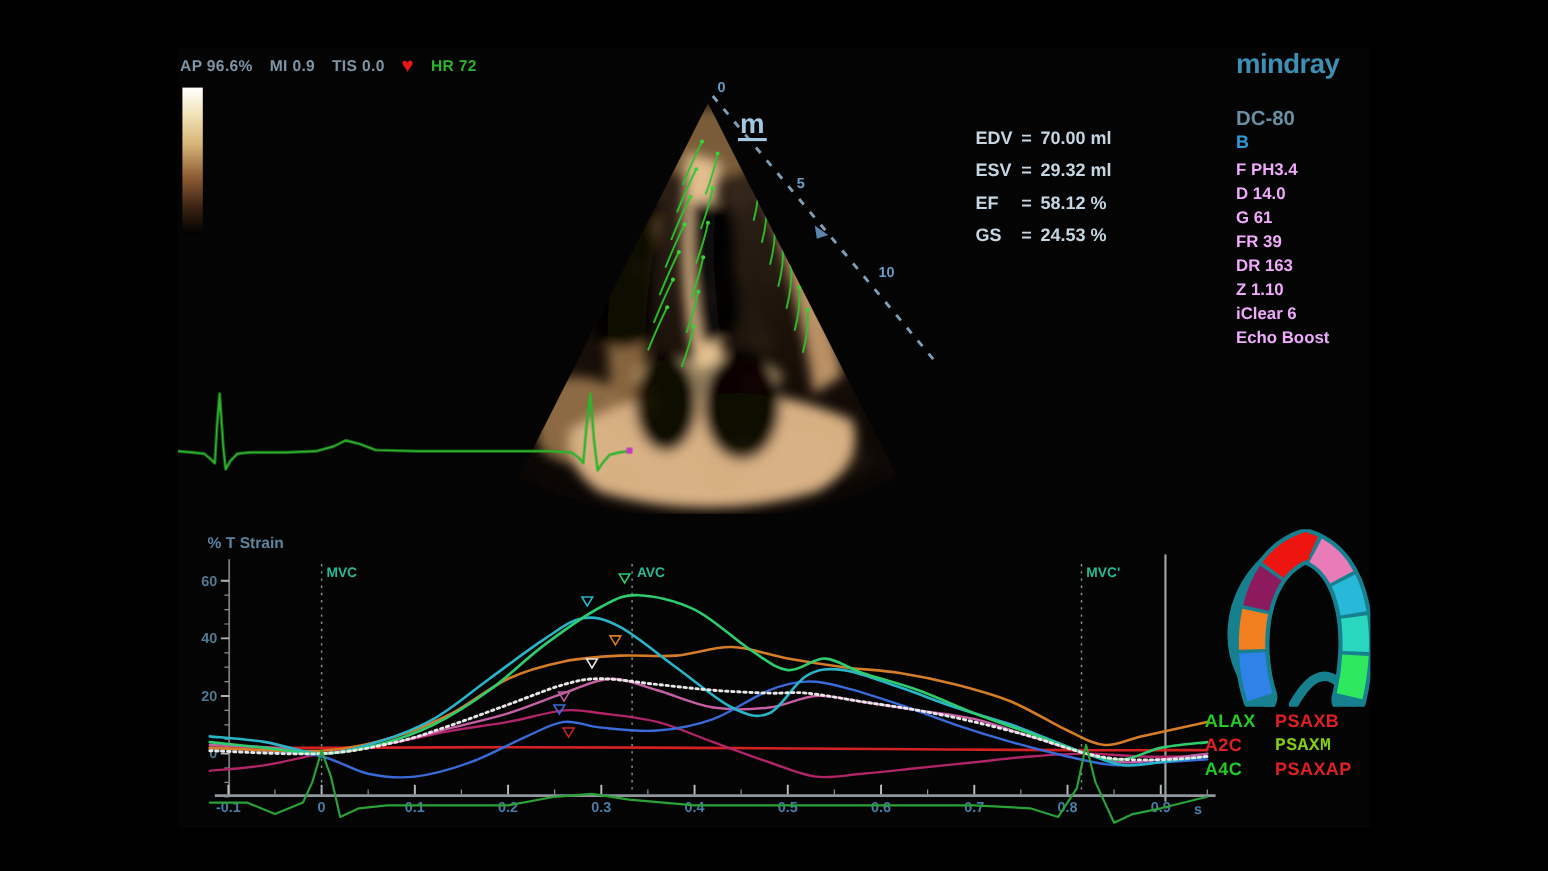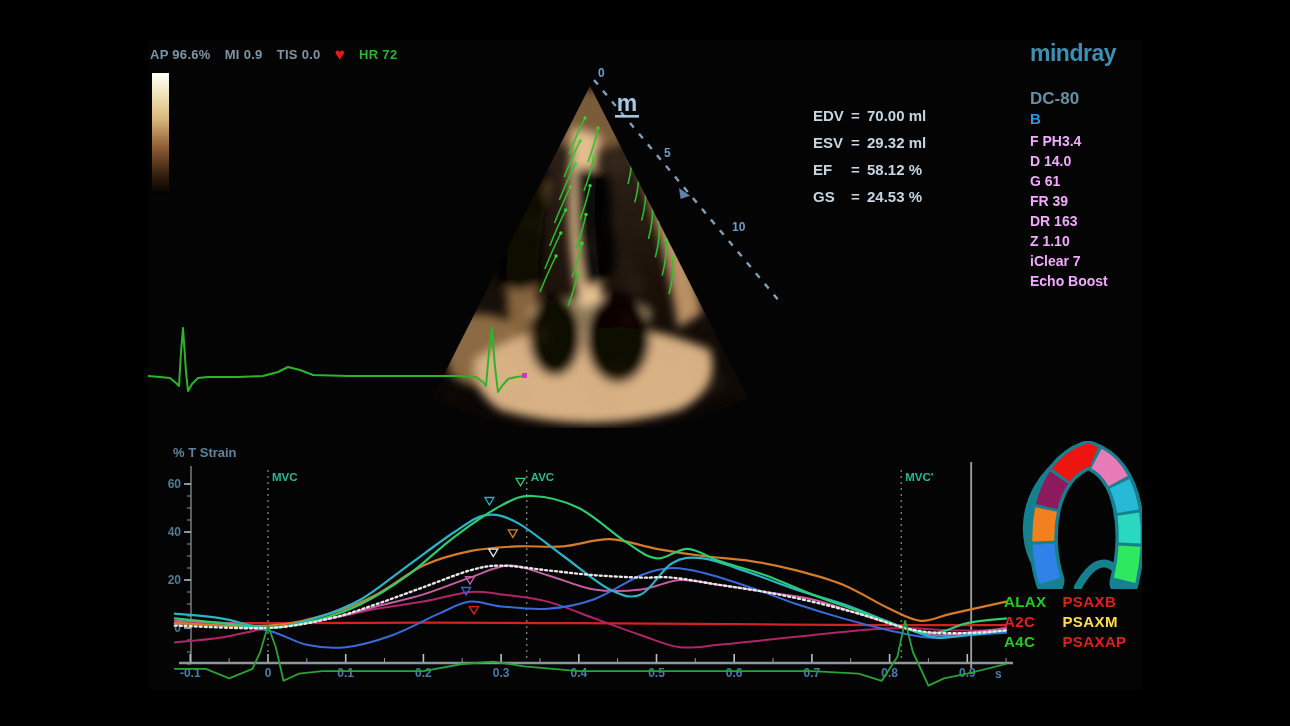--- a/index.html
+++ b/index.html
@@ -234,21 +234,21 @@
       <div class="logo">mindray</div>
       <div class="model">DC-80</div>
       <div class="mode-b">B</div>
       <div class="plist">
         <div class="pline">F PH3.4</div>
         <div class="pline">D 14.0</div>
         <div class="pline">G 61</div>
         <div class="pline">FR 39</div>
         <div class="pline">DR 163</div>
         <div class="pline">Z 1.10</div>
-        <div class="pline">iClear 7</div>
+        <div class="pline">iClear 6</div>
         <div class="pline">Echo Boost</div>
       </div>
     </div>
 
     <svg class="ecg-svg" width="540" height="84" viewBox="0 0 540 84">
       <polyline id="ecgStrip" fill="none" stroke-width="2" stroke-linejoin="round" points="0,64 12,65 22,66 28,71 31,74 33,40 35,16 38,60 40,79 44,72 50,66 60,65 90,65 115,64 130,60 140,55 152,58 165,63 200,64 240,64 280,64 310,64 328,65 335,70 338,74 341,40 344,16 347,55 350,80 354,74 360,67 368,65 376,64" stroke="#2cb42c"></polyline>
       <rect id="ecgCursor" x="374" y="61" width="5" height="5" fill="#c838c8"></rect>
     </svg>
 
     <svg class="chart-svg" width="860" height="250" viewBox="0 0 860 250">
@@ -357,19 +357,19 @@
     </svg>
 
     <div class="legend">
       <div>
         <div class="li" style="color: rgb(34, 204, 34);">ALAX</div>
         <div class="li" style="color: rgb(224, 32, 32);">A2C</div>
         <div class="li" style="color: rgb(34, 204, 34);">A4C</div>
       </div>
       <div>
         <div class="li" style="color: rgb(224, 32, 32);">PSAXB</div>
-        <div class="li" style="color: #fde047;">PSAXM</div>
+        <div class="li" style="color: #84cc16; font-family: Liberation Mono, monospace;">PSAXM</div>
         <div class="li" style="color: rgb(224, 32, 32);">PSAXAP</div>
       </div>
     </div>
 
   </div>
 </div>
 
 </body></html>

